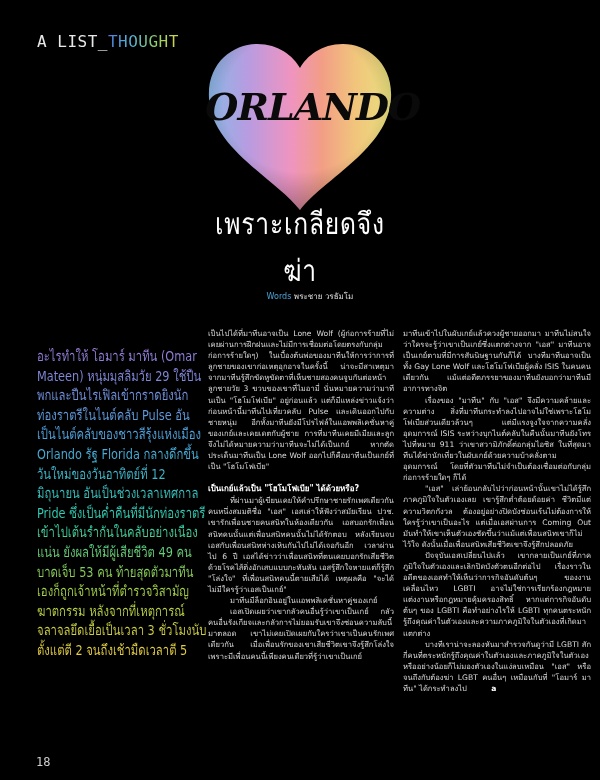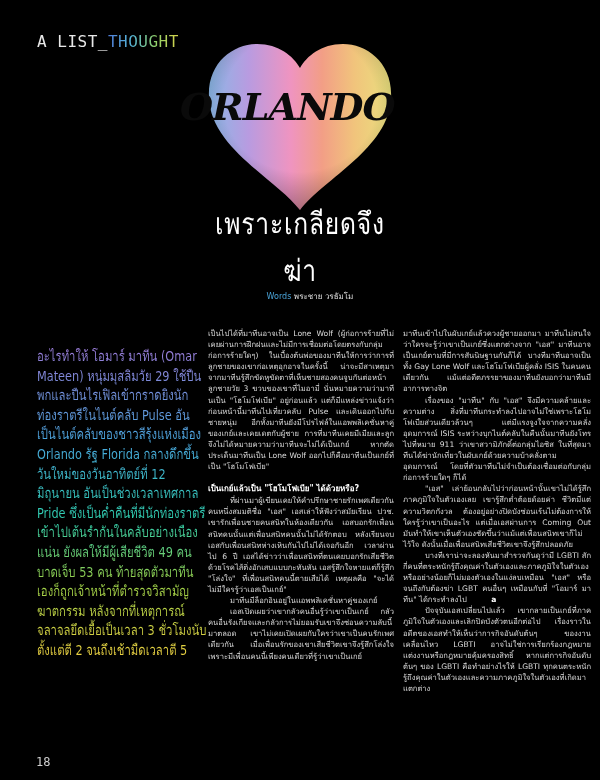--- a/index.html
+++ b/index.html
@@ -11,21 +11,21 @@
     position:absolute; left:37px; top:32px; font-family:"DejaVu Sans Mono", monospace;
     font-size:16px; letter-spacing:0.5px; color:#e8e8e8;
   }
   .section-label .accent {
     background:linear-gradient(90deg,#4f7bd6,#57b7d8,#8fd06a,#d8d34a);
     -webkit-background-clip:text; background-clip:text; color:transparent;
   }
   .heart-wrap { position:absolute; left:205px; top:38px; width:190px; height:175px; }
   .heart-wrap svg { width:100%; height:100%; display:block; }
   .headline-en {
-    position:absolute; left:180px; top:84px; width:240px; text-align:left;
+    position:absolute; left:180px; top:84px; width:240px; text-align:right;
     font-family:"DejaVu Serif", serif; font-weight:bold; font-style:italic;
     font-size:38px; color:#0a0a0a; letter-spacing:-1px;
   }
   .headline-th {
     position:absolute; left:180px; top:200px; width:240px; text-align:center;
     font-family:"DejaVu Sans", sans-serif; font-size:30px; color:#fff; letter-spacing:1px;
     transform:scaleX(0.82); transform-origin:center;
   }
   .credits { position:absolute; left:200px; top:292px; width:220px; text-align:center; font-size:8px; line-height:10px; }
   .credits .lbl { color:#4aa3d8; }
@@ -97,17 +97,17 @@
   <h3>เป็นเกย์แล้วเป็น "โฮโมโฟเบีย" ได้ด้วยหรือ?</h3>
   <p class="indent">ที่ผ่านมาผู้เขียนเคยให้คำปรึกษาชายรักเพศเดียวกันคนหนึ่งสมมติชื่อ "เอส" เอสเล่าให้ฟังว่าสมัยเรียน ปวช. เขารักเพื่อนชายคนสนิทในห้องเดียวกัน เอสบอกรักเพื่อนสนิทคนนั้นแต่เพื่อนสนิทคนนั้นไม่ได้รักตอบ หลังเรียนจบเอสกับเพื่อนสนิทห่างเหินกันไปไม่ได้เจอกันอีก เวลาผ่านไป 6 ปี เอสได้ข่าวว่าเพื่อนสนิทที่ตนเคยบอกรักเสียชีวิตด้วยโรคไส้ติ่งอักเสบแบบกะทันหัน เอสรู้สึกใจหายแต่ก็รู้สึก "โล่งใจ" ที่เพื่อนสนิทคนนี้ตายเสียได้ เหตุผลคือ "จะได้ไม่มีใครรู้ว่าเอสเป็นเกย์"</p>
   <p class="indent">มาทีนมีล็อกอินอยู่ในแอพพลิเคชั่นหาคู่ของเกย์</p>
   <p class="indent">เอสเปิดเผยว่าเขากลัวคนอื่นรู้ว่าเขาเป็นเกย์ กลัวคนอื่นรังเกียจและกลัวการไม่ยอมรับเขาจึงซ่อนความลับนี้มาตลอด เขาไม่เคยเปิดเผยกับใครว่าเขาเป็นคนรักเพศเดียวกัน เมื่อเพื่อนรักของเขาเสียชีวิตเขาจึงรู้สึกโล่งใจเพราะมีเพื่อนคนนี้เพียงคนเดียวที่รู้ว่าเขาเป็นเกย์</p>
 </div>
 
 <div class="col col-2">
   <p>มาทีนเข้าไปในผับเกย์แล้วควงผู้ชายออกมา มาทีนไม่สนใจว่าใครจะรู้ว่าเขาเป็นเกย์ซึ่งแตกต่างจาก "เอส" มาทีนอาจเป็นเกย์ตามที่มีการสันนิษฐานกันก็ได้ บางทีมาทีนอาจเป็นทั้ง Gay Lone Wolf และโฮโมโฟเบียผู้คลั่ง ISIS ในคนคนเดียวกัน แม้แต่อดีตภรรยาของมาทีนยังบอกว่ามาทีนมีอาการทางจิต</p>
   <p class="indent">เรื่องของ "มาทีน" กับ "เอส" จึงมีความคล้ายและความต่าง สิ่งที่มาทีนกระทำลงไปอาจไม่ใช่เพราะโฮโมโฟเบียส่วนเดียวล้วนๆ แต่มีแรงจูงใจจากความคลั่งอุดมการณ์ ISIS ระหว่างบุกไนต์คลับในคืนนั้นมาทีนยังโทรไปที่หมาย 911 ว่าเขาสวามิภักดิ์ต่อกลุ่มไอซิส ในที่สุดมาทีนได้ฆ่านักเที่ยวในผับเกย์ด้วยความบ้าคลั่งตามอุดมการณ์ โดยที่ตัวมาทีนไม่จำเป็นต้องเชื่อมต่อกับกลุ่มก่อการร้ายใดๆ ก็ได้</p>
   <p class="indent">"เอส" เล่าย้อนกลับไปว่าก่อนหน้านั้นเขาไม่ได้รู้สึกภาคภูมิใจในตัวเองเลย เขารู้สึกต่ำต้อยด้อยค่า ชีวิตมีแต่ความวิตกกังวล ต้องอยู่อย่างปิดบังซ่อนเร้นไม่ต้องการให้ใครรู้ว่าเขาเป็นอะไร แต่เมื่อเอสผ่านการ Coming Out มันทำให้เขาเห็นตัวเองชัดขึ้นว่าแม้แต่เพื่อนสนิทเขาก็ไม่ไว้ใจ ดังนั้นเมื่อเพื่อนสนิทเสียชีวิตเขาจึงรู้สึกปลอดภัย</p>
+  <p class="indent">ปัจจุบันเอสเปลี่ยนไปแล้ว เขากลายเป็นเกย์ที่ภาคภูมิใจในตัวเองและเลิกปิดบังตัวตนอีกต่อไป เรื่องราวในอดีตของเอสทำให้เห็นว่าการกิจอันดับต้นๆ ของงานเคลื่อนไหว LGBTI อาจไม่ใช่การเรียกร้องกฎหมายแต่งงานหรือกฎหมายคุ้มครองสิทธิ์ หากแต่การกิจอันดับต้นๆ ของ LGBTI คือทำอย่างไรให้ LGBTI ทุกคนตระหนักรู้ถึงคุณค่าในตัวเองและความภาคภูมิใจในตัวเองที่เกิดมาแตกต่าง</p>
   <p class="indent"><span>บางทีเราน่าจะลองหันมาสำรวจกันดูว่ามี LGBTI สักกี่คนที่ตระหนักรู้ถึงคุณค่าในตัวเองและภาคภูมิใจในตัวเอง หรืออย่างน้อยก็ไม่มองตัวเองในแง่ลบเหมือน "เอส" หรือจนถึงกับต้องฆ่า LGBT คนอื่นๆ เหมือนกับที่ "โอมาร์ มาทีน" ได้กระทำลงไป</span> <span class="endmark">a</span></p>
-  <p class="indent">ปัจจุบันเอสเปลี่ยนไปแล้ว เขากลายเป็นเกย์ที่ภาคภูมิใจในตัวเองและเลิกปิดบังตัวตนอีกต่อไป เรื่องราวในอดีตของเอสทำให้เห็นว่าการกิจอันดับต้นๆ ของงานเคลื่อนไหว LGBTI อาจไม่ใช่การเรียกร้องกฎหมายแต่งงานหรือกฎหมายคุ้มครองสิทธิ์ หากแต่การกิจอันดับต้นๆ ของ LGBTI คือทำอย่างไรให้ LGBTI ทุกคนตระหนักรู้ถึงคุณค่าในตัวเองและความภาคภูมิใจในตัวเองที่เกิดมาแตกต่าง</p>
 </div>
 
 <div class="page-no">18</div>
 
 </body></html>

